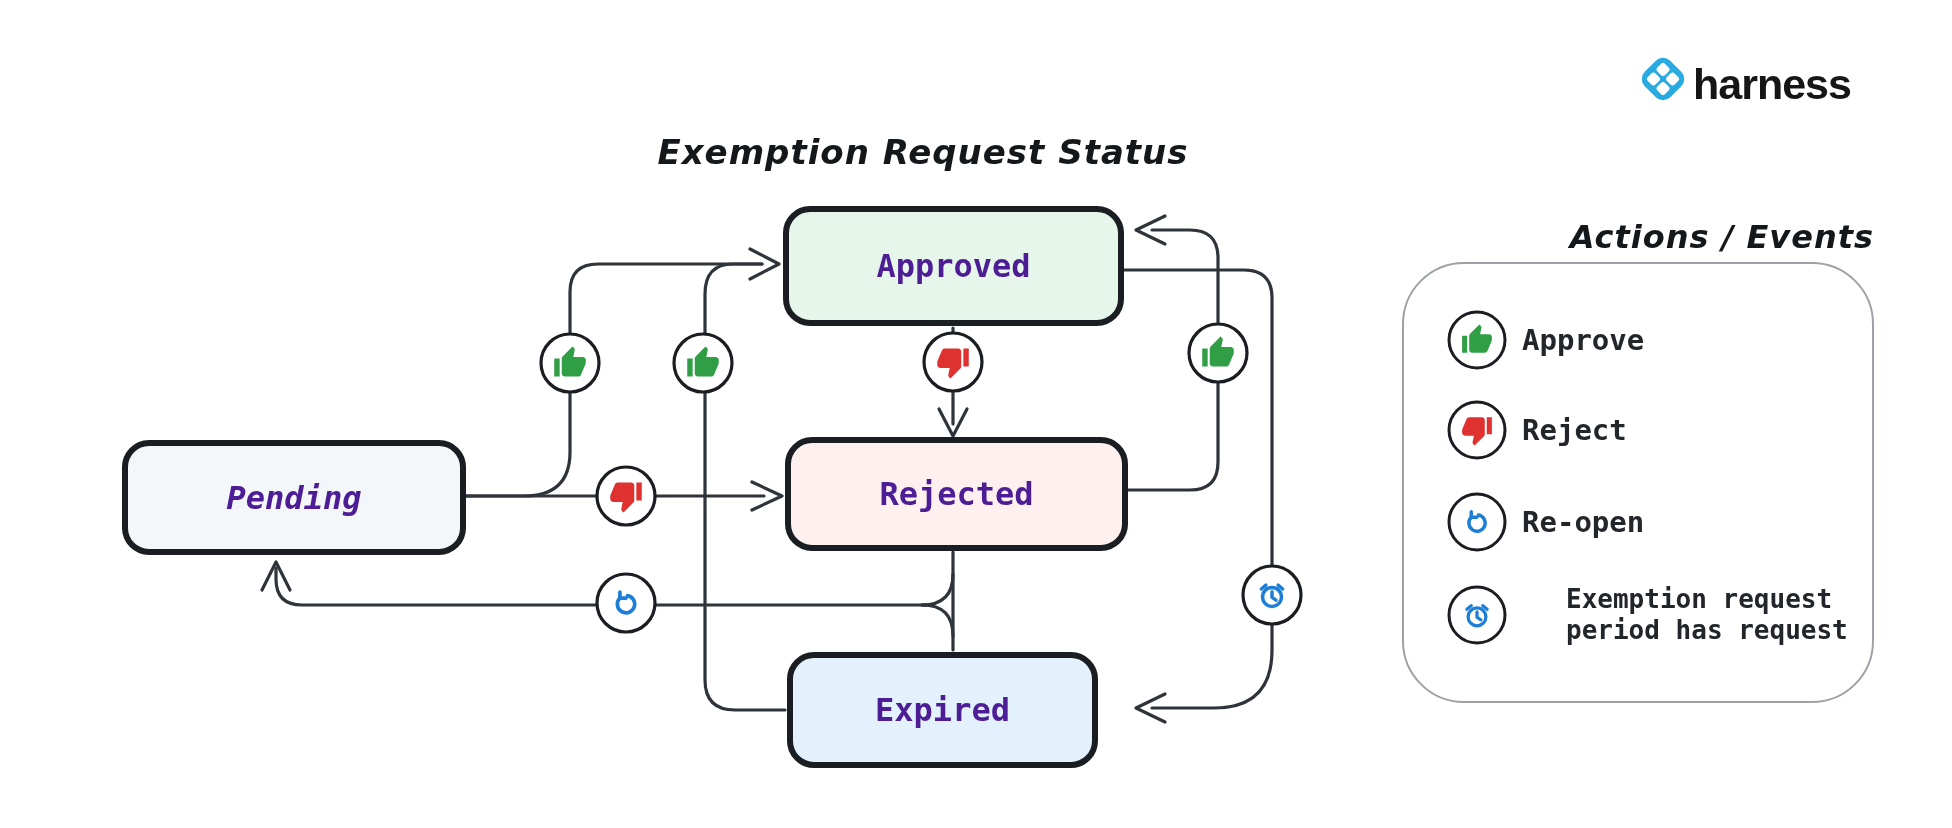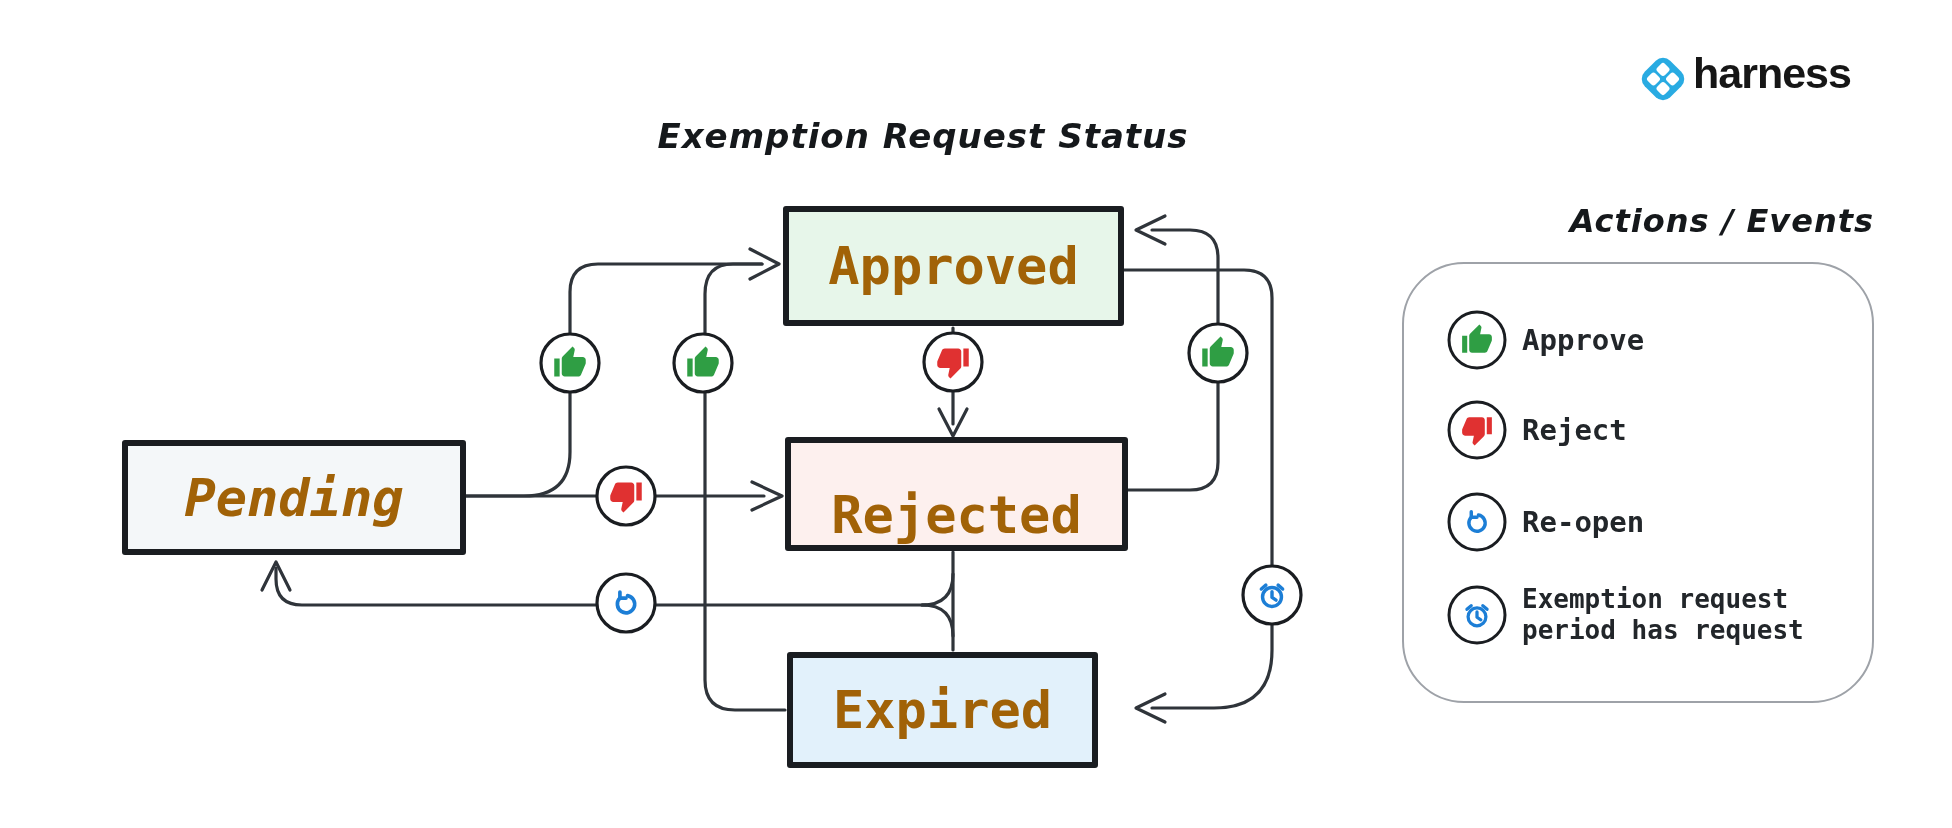--- a/index.html
+++ b/index.html
@@ -1,46 +1,46 @@
 <!DOCTYPE html>
 <html><head>
 <meta charset="utf-8">
 <style>
   html,body{margin:0;padding:0;background:#ffffff;}
   .canvas{position:relative;width:1952px;height:828px;background:#ffffff;overflow:hidden;
           font-family:"DejaVu Sans",sans-serif;}
-  .hand{font-family:"DejaVu Sans",sans-serif;font-style:italic;font-weight:600;color:#15181b;}
+  .hand{font-family:"DejaVu Sans",sans-serif;font-style:italic;font-weight:600;color:#15181b;margin-top:16px;}
   .mono{font-family:"DejaVu Sans Mono","Liberation Mono",monospace;color:#22262a;}
 
   .diagram-title{position:absolute;left:623px;top:116px;width:600px;text-align:center;
                  font-size:34px;letter-spacing:1px;}
   .legend-title{position:absolute;left:1402px;top:202px;width:472px;text-align:right;
                 font-size:32px;letter-spacing:1px;}
 
-  .state-box{position:absolute;box-sizing:border-box;border:6px solid #1a1d21;border-radius:3px;
+  .state-box{position:absolute;box-sizing:border-box;border:6px solid #1a1d21;border-radius:27px;
              display:flex;align-items:center;justify-content:center;
              font-family:"DejaVu Sans Mono","Liberation Mono",monospace;
-             font-size:52px;font-weight:600;color:#a16207;}
+             font-size:32px;font-weight:600;color:#4c1d95;}
   .state-pending {left:122px;top:440px;width:344px;height:115px;background:#f4f7f9;font-style:italic;}
   .state-approved{left:783px;top:206px;width:341px;height:120px;background:#e7f6ea;}
-  .state-rejected{left:785px;top:437px;width:343px;height:114px;background:#fdf0ee;align-items:flex-end;}
+  .state-rejected{left:785px;top:437px;width:343px;height:114px;background:#fdf0ee;}
   .state-expired {left:787px;top:652px;width:311px;height:116px;background:#e2f1fb;}
 
   svg.flow{position:absolute;left:0;top:0;}
   .edge{stroke:#2f343a;stroke-width:3.2;fill:none;stroke-linecap:round;stroke-linejoin:round;}
   .arrowhead{stroke:#2f343a;stroke-width:3.2;fill:none;stroke-linecap:round;stroke-linejoin:round;}
   .icon-circle{fill:#ffffff;stroke:#1a1d21;stroke-width:3.2;}
 
   .legend-box{position:absolute;left:1402px;top:262px;width:472px;height:441px;box-sizing:border-box;
               border:2.5px solid #9ea2a8;border-radius:62px;background:#ffffff;}
   .legend-row{position:absolute;display:flex;align-items:center;gap:14px;left:42px;}
   .legend-label{font-size:29px;font-weight:600;white-space:nowrap;}
-  .legend-label-2line{font-size:26px;font-weight:600;line-height:31px;white-space:nowrap;}
+  .legend-label-2line{font-size:26px;font-weight:600;line-height:31px;white-space:nowrap;margin-left:44px;}
 
-  .logo{position:absolute;left:1636px;top:52px;display:flex;align-items:flex-start;gap:3px;}
+  .logo{position:absolute;left:1636px;top:52px;display:flex;align-items:flex-end;gap:3px;}
   .logo-text{font-family:"Liberation Sans","DejaVu Sans",sans-serif;font-weight:700;
              font-size:43px;color:#161616;letter-spacing:-1px;line-height:1;}
 </style>
 </head>
 <body>
 
 <div class="canvas">
 
   <svg width="0" height="0" style="position:absolute" aria-hidden="true">
     <defs>

